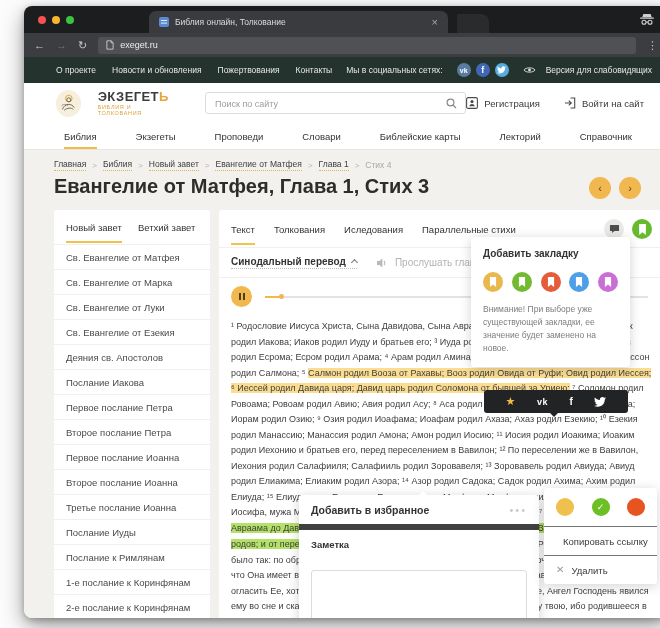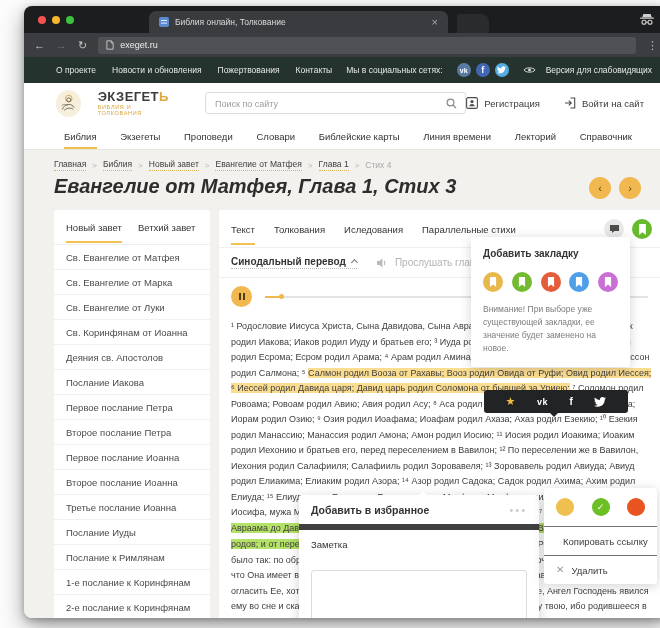--- a/index.html
+++ b/index.html
@@ -57,21 +57,21 @@
   .nav-item{position:relative;font-size:9.5px;color:#333;padding:7px 0;white-space:nowrap;}
   .nav-item.active::after{content:'';position:absolute;left:0;right:0;bottom:0;height:2px;background:#f0bd4a;}
   
   .page-body{position:relative;height:468px;background:#f2f1ee;overflow:hidden;}
   .breadcrumb{position:absolute;left:30px;top:9px;display:flex;align-items:center;gap:6px;font-size:8.5px;}
   .bc-links{display:flex;gap:6px;align-items:center;}
   .bc-item{display:flex;gap:6px;align-items:center;}
   .bc-link{color:#3d3d3b;text-decoration:none;border-bottom:1px dotted #dcb654;padding-bottom:1px;white-space:nowrap;}
   .bc-sep{color:#b3b3b1;font-size:8px;}
   .bc-current{color:#a9a9a7;}
-  .page-title{position:absolute;left:30px;top:25px;font-size:20px;font-weight:bold;color:#2e2d2b;margin:0;font-style:italic;}
+  .page-title{position:absolute;left:30px;top:25px;font-size:20px;font-weight:bold;color:#2e2d2b;margin:0;}
   .pager{position:absolute;right:27px;top:27px;display:flex;gap:8px;}
   .pager button{width:22px;height:22px;border-radius:50%;background:#f0b84e;border:none;color:#5f4a18;
     font-size:11px;line-height:1;padding:0;font-family:inherit;}
   
   .sidebar-card{position:absolute;left:30px;top:60px;width:156px;bottom:-8px;background:#fff;border-radius:3px 3px 0 0;overflow:hidden;}
   .sidebar-tabs{display:flex;gap:16px;padding:12px 12px 9px;border-bottom:1px solid #f0efed;}
   .sb-tab{position:relative;font-size:9.5px;color:#333;padding-bottom:2px;white-space:nowrap;}
   .sb-tab.active::after{content:'';position:absolute;left:0;right:0;bottom:-8px;height:2px;background:#f0c24e;}
   .sb-item{padding:6.5px 12px;border-top:1px solid #f1f0ee;font-size:9.5px;color:#4a4a48;white-space:nowrap;overflow:hidden;}
   .sb-item:first-child{border-top:none;}
@@ -113,21 +113,21 @@
   .bp-colors{display:flex;justify-content:space-between;margin:13px 0 11px;}
   .bp-color{width:20px;height:20px;border-radius:50%;display:flex;align-items:center;justify-content:center;}
   .bp-warning{font-size:8.5px;color:#7d7d7b;line-height:13px;}
   .favorite-popup{position:absolute;left:275px;top:345px;width:240px;height:140px;background:#fff;border-radius:3px;
     box-shadow:0 2px 12px rgba(0,0,0,.18);z-index:6;}
   .favorite-popup::before{content:'';position:absolute;left:120px;top:-4px;border:4px solid transparent;border-bottom-color:#fff;border-top:none;}
   .fp-header{display:flex;align-items:center;padding:9px 12px 8px;border-bottom:6px solid #404040;text-align:right;}
   .fp-title{font-size:10.5px;font-weight:bold;color:#333;}
   .fp-dots{margin-left:auto;color:#c9c9c7;font-size:11px;letter-spacing:2px;line-height:1;}
   .fp-body{padding:9px 12px;}
-  .fp-label{font-size:9.5px;color:#333;margin-bottom:20px;}
+  .fp-label{font-size:9.5px;color:#333;margin-bottom:20px;font-weight:bold;}
   .fp-textarea{width:100%;height:56px;border:1px solid #dcdcda;border-radius:3px;resize:none;outline:none;font-family:inherit;}
   .context-menu{position:absolute;left:520px;top:338px;width:113px;background:#fff;border-radius:3px;
     box-shadow:0 2px 12px rgba(0,0,0,.18);z-index:7;}
   .cm-colors{display:flex;justify-content:space-between;padding:10px 12px;}
   .cm-color{width:18px;height:18px;border-radius:50%;display:flex;align-items:center;justify-content:center;}
   .cm-check{display:none;color:#fff;font-size:9px;line-height:1;}
   .cm-color.active .cm-check{display:block;}
   .cm-item{display:flex;align-items:center;gap:7px;padding:8.5px 12px;border-top:1px solid #737373;font-size:9.5px;color:#3a3a3a;white-space:nowrap;}
   .cm-x{color:#9a9a98;font-size:10px;line-height:1;}
 </style>
@@ -238,21 +238,20 @@
       </div>
     </div>
   </header>
 
   <nav class="main-nav">
       <span class="nav-item active">Библия</span>
       <span class="nav-item">Экзегеты</span>
       <span class="nav-item">Проповеди</span>
       <span class="nav-item">Словари</span>
       <span class="nav-item">Библейские карты</span>
-      <span class="nav-item">Линия времени</span>
       <span class="nav-item">Лекторий</span>
       <span class="nav-item">Справочник</span>
     </nav>
 
   <div class="page-body">
 
     <div class="breadcrumb">
       <span class="bc-links">
           <span class="bc-item">
           <a class="bc-link" href="#">Главная</a>
@@ -286,21 +285,21 @@
 
     <aside class="sidebar-card">
       <div class="sidebar-tabs">
           <span class="sb-tab active">Новый завет</span>
           <span class="sb-tab">Ветхий завет</span>
         </div>
       <div class="sidebar-list">
           <div class="sb-item">Св. Евангелие от Матфея</div>
           <div class="sb-item">Св. Евангелие от Марка</div>
           <div class="sb-item">Св. Евангелие от Луки</div>
-          <div class="sb-item">Св. Коринфянам от Иоанна</div>
+          <div class="sb-item">Св. Евангелие от Езекия</div>
           <div class="sb-item">Деяния св. Апостолов</div>
           <div class="sb-item">Послание Иакова</div>
           <div class="sb-item">Первое послание Петра</div>
           <div class="sb-item">Второе послание Петра</div>
           <div class="sb-item">Первое послание Иоанна</div>
           <div class="sb-item">Второе послание Иоанна</div>
           <div class="sb-item">Третье послание Иоанна</div>
           <div class="sb-item">Послание Иуды</div>
           <div class="sb-item">Послание к Римлянам</div>
           <div class="sb-item">1-е послание к Коринфянам</div>

